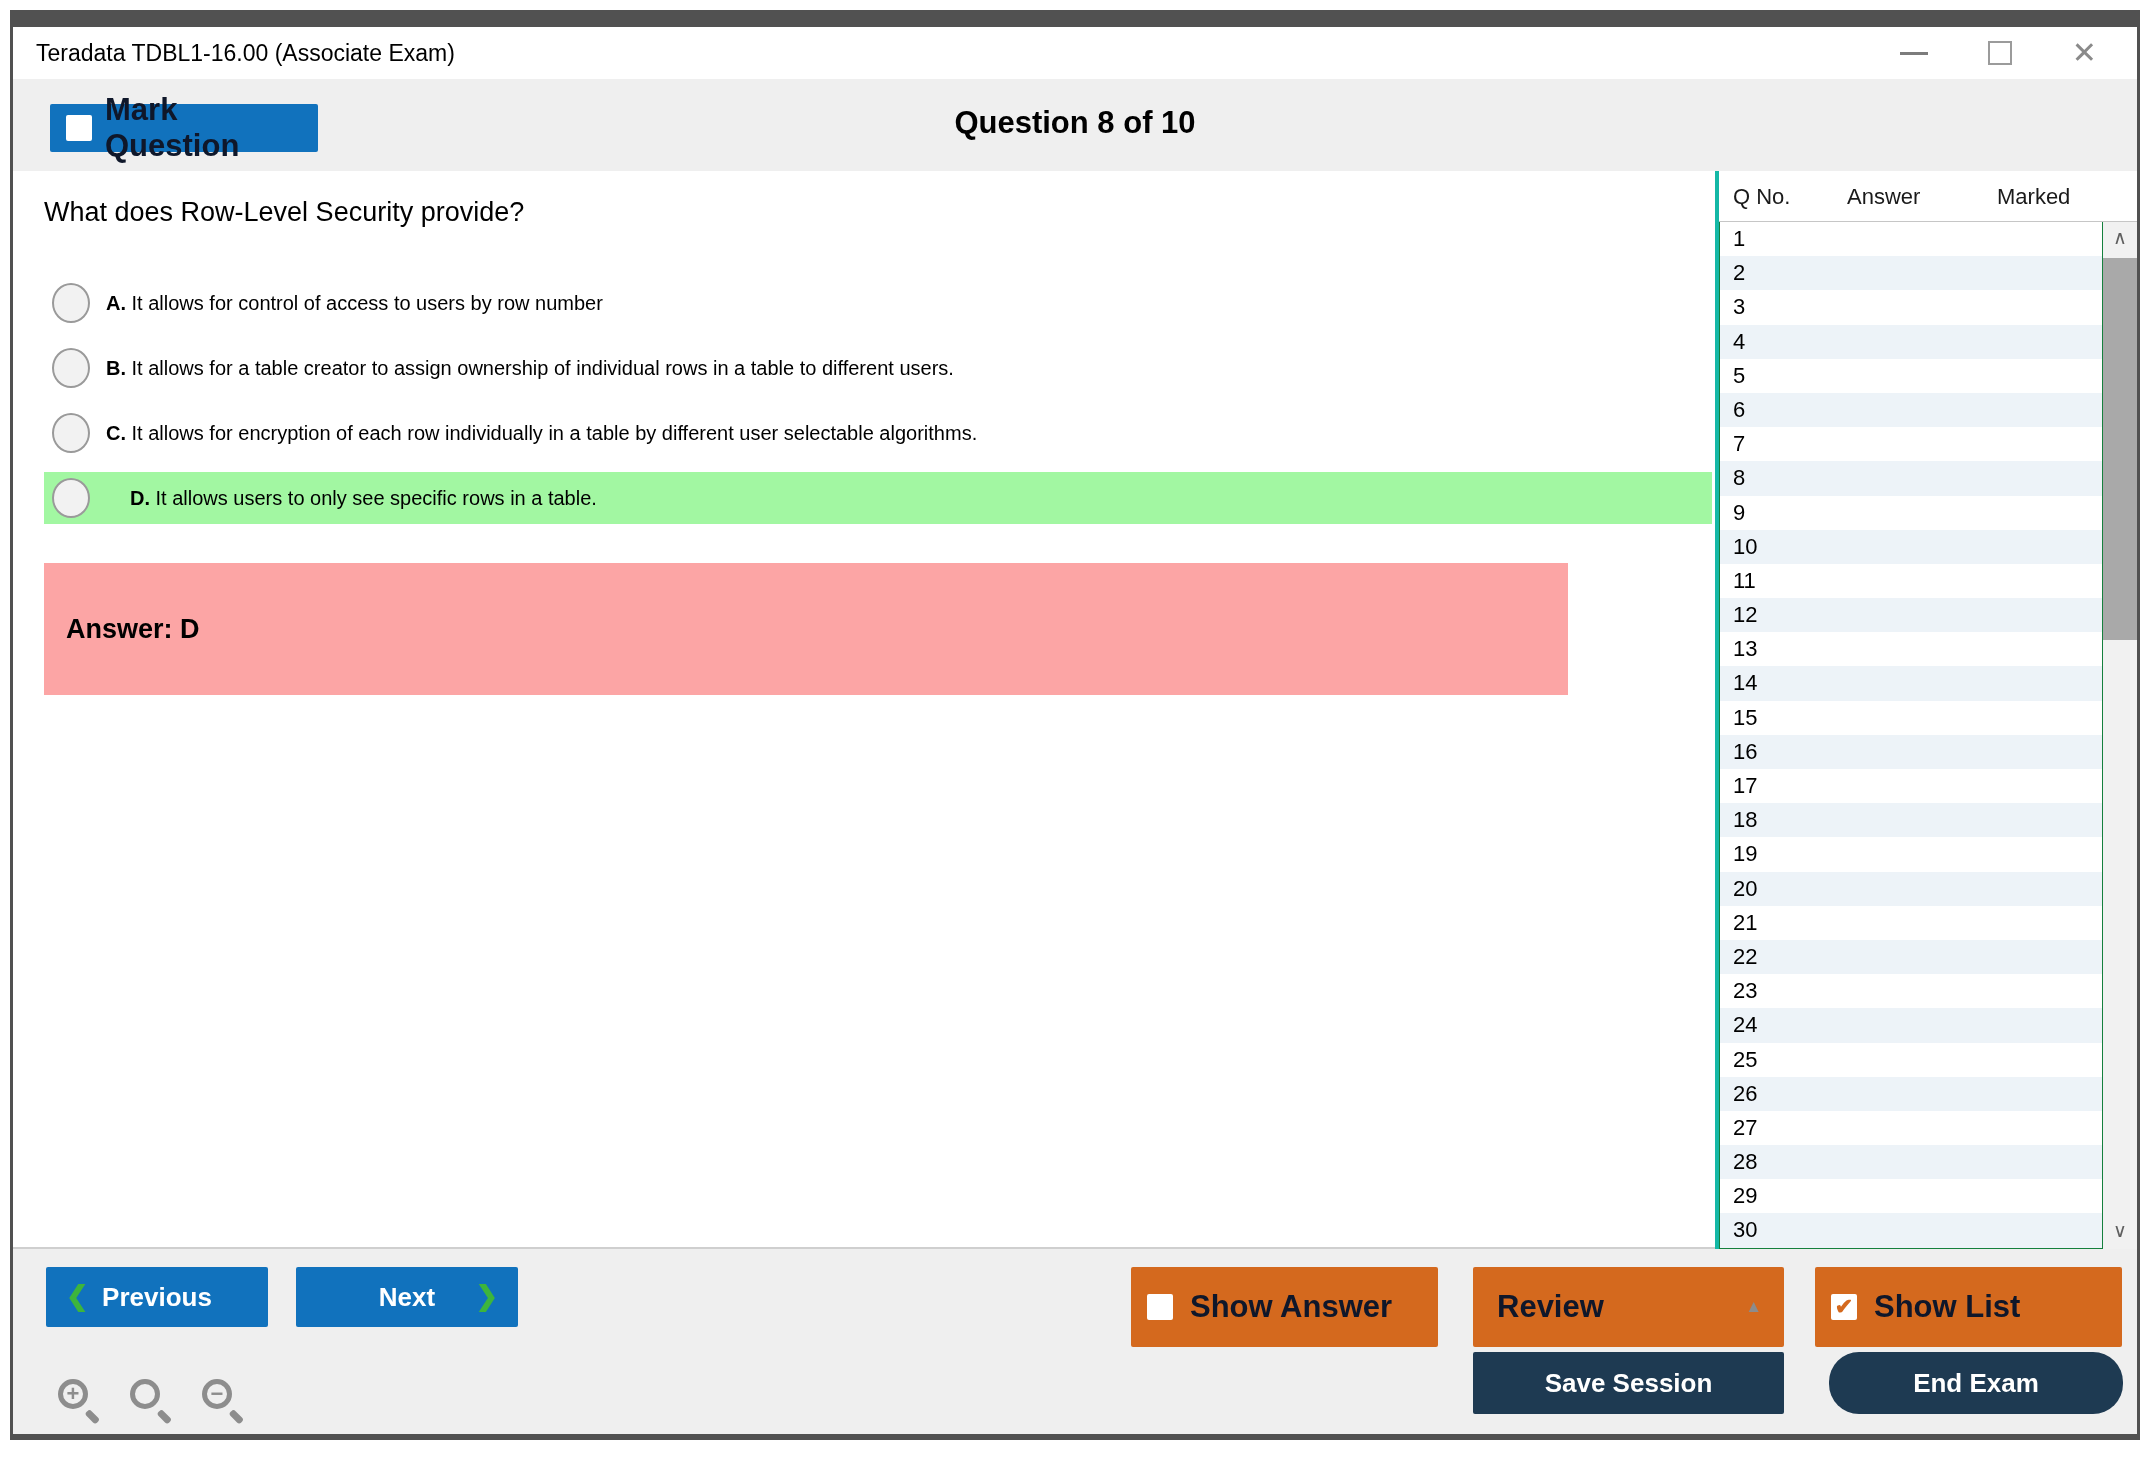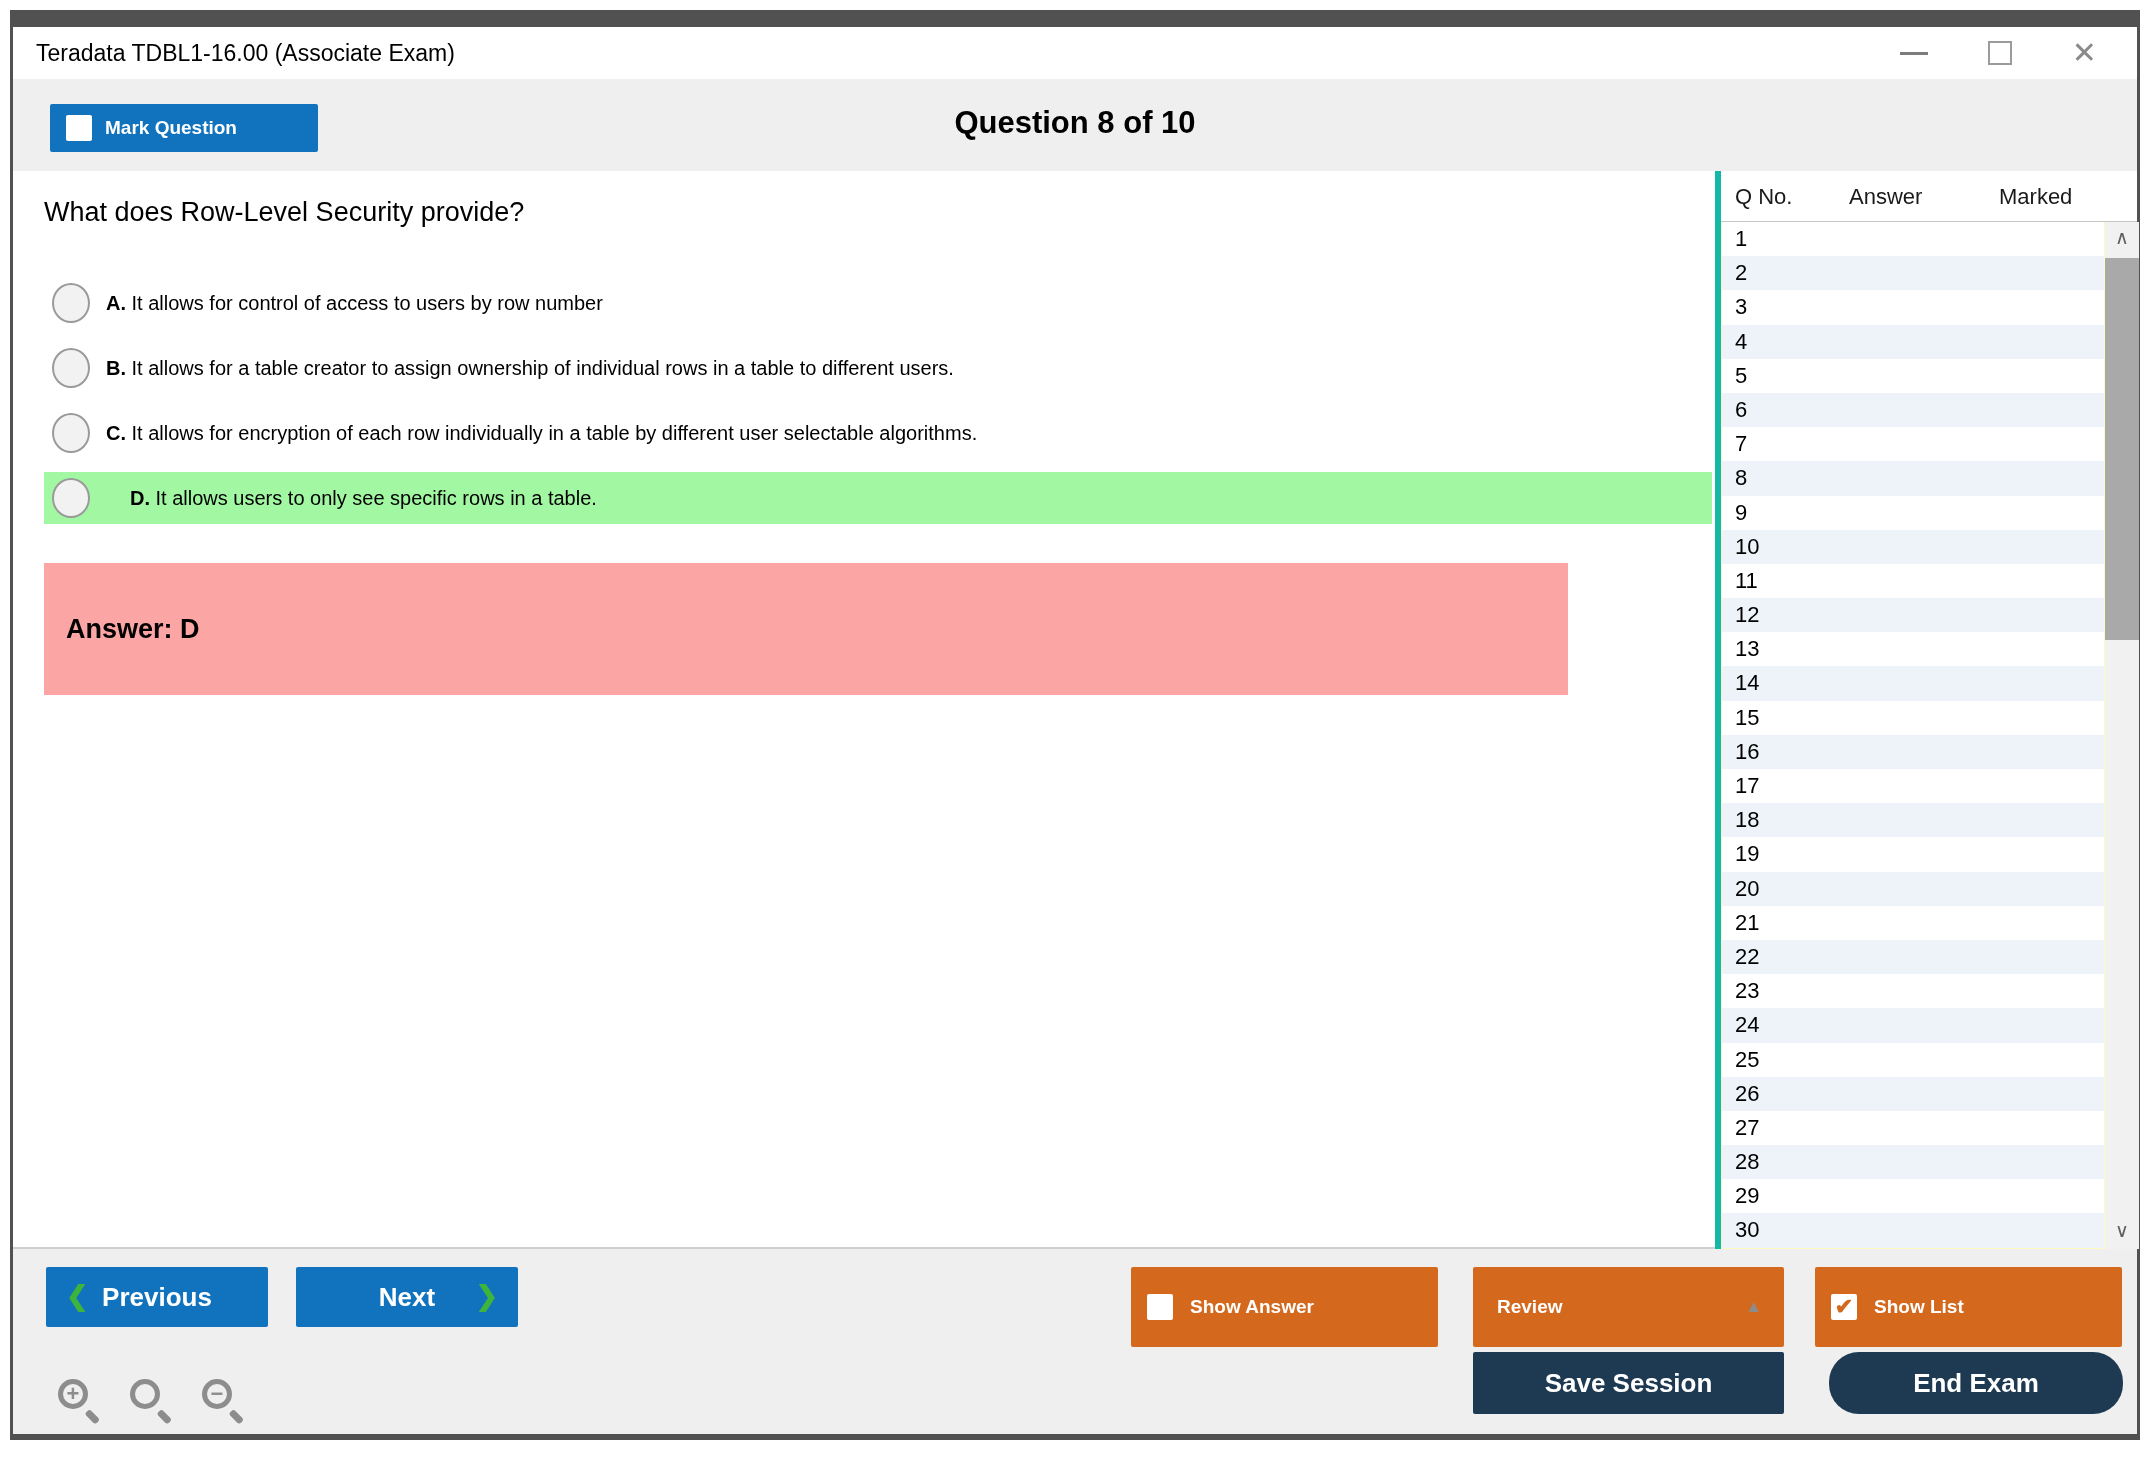--- a/index.html
+++ b/index.html
@@ -17,21 +17,21 @@
   .minimize-glyph { width:28px; height:3px; background:#7c7c7c; }
   .maximize-glyph { width:24px; height:24px; border:2px solid #9b9b9b; background:#fff; }
   .close-glyph { font-size:30px; color:#8a8a8a; line-height:30px; }
 
   
   .header-band { position:absolute; left:0; top:52px; width:2124px; height:92px; background:#efefef; }
   .mark-btn { position:absolute; left:37px; top:25px; width:268px; height:48px; background:#1172bd;
     display:flex; align-items:center; padding-left:16px; gap:13px; border-radius:2px; cursor:default; }
   .cb { width:26px; height:26px; background:#ffffff; border-radius:2px; flex:0 0 auto;
     text-align:center; line-height:26px; font-size:22px; font-weight:bold; color:#d4691e; }
-  .mark-btn .label, .btn-orange .label { color:#ffffff; font-size:19px; font-weight:bold; }
+  .mark-btn .label, .btn-orange .label { color:#0f172a; font-size:31px; font-weight:bold; }
   .q-counter { position:absolute; left:0; top:26px; width:2124px; text-align:center;
     font-size:31px; font-weight:bold; color:#000; }
 
   
   .main { position:absolute; left:0; top:144px; width:2124px; height:1078px; background:#ffffff;
     border-bottom:2px solid #cfcfcf; }
   .question-text { position:absolute; left:31px; top:26px; font-size:27px; color:#000; }
 
   .options { position:absolute; left:31px; top:106px; width:1668px; }
   .option { height:52px; margin-bottom:13px; display:flex; align-items:center; padding-left:8px; }
@@ -40,21 +40,21 @@
     background:#f2f2f2; flex:0 0 auto; }
   .opt-text { font-size:20px; color:#000; padding-left:16px; }
   .opt-text b { font-weight:bold; }
 
   .answer-box { position:absolute; left:31px; top:392px; width:1524px; height:132px;
     background:#fca5a5; display:flex; align-items:center; }
   .answer-box .answer-label { font-size:27px; font-weight:bold; color:#000; padding-left:22px; }
 
   
   .sidebar { position:absolute; left:1702px; top:0; width:422px; height:1254px;
-    background:#fef9c3; border-left:6px solid #14b8a6; }
+    background:#15803d; border-left:4px solid #14b8a6; }
   .sb-header { position:absolute; left:0; top:0; width:100%; height:51px; background:#ffffff;
     border-bottom:1px solid #c6c6c6; }
   .sb-header span { position:absolute; top:0; line-height:51px; font-size:22px; color:#1a1a1a; }
   .col-qno { left:14px; } .col-answer { left:128px; } .col-marked { left:278px; }
   .sb-rows { position:absolute; left:1px; top:51px; width:382px; }
   .sb-row { height:34.2px; line-height:34.2px; padding-left:13px; font-size:22px; color:#000; background:#ffffff; }
   .sb-row.alt { background:#edf3f8; }
   .sb-scroll { position:absolute; left:384px; top:51px; width:34px; height:1027px; background:#f1f1f1; }
   .sb-scroll .arrow { position:absolute; left:0; width:34px; height:34px; text-align:center;
     line-height:32px; font-size:19px; color:#5f5f5f; }

